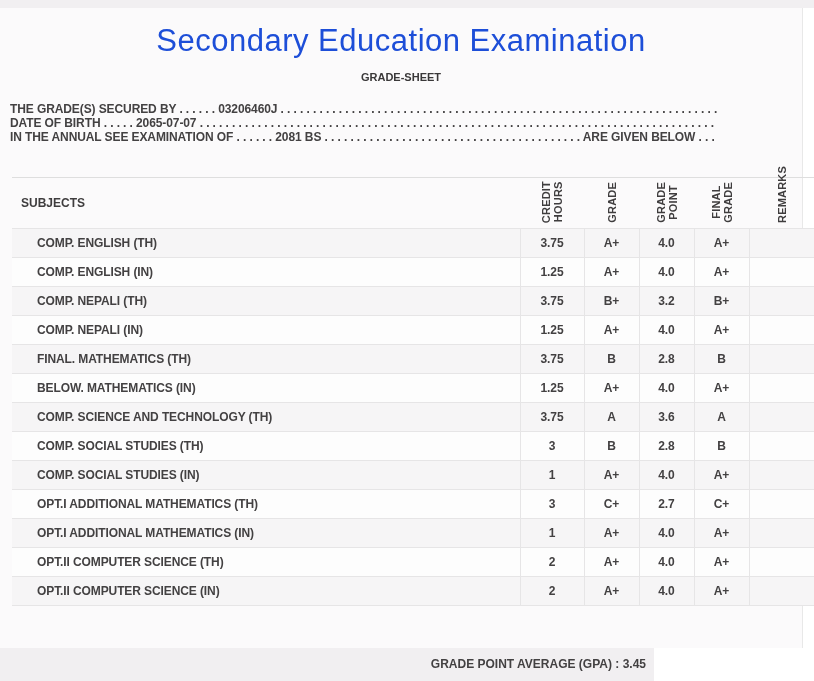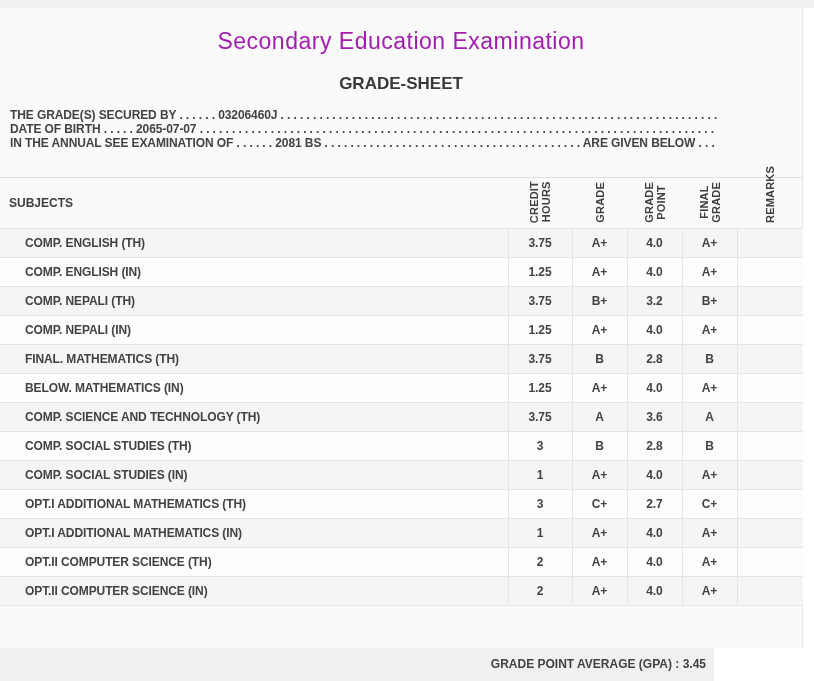--- a/index.html
+++ b/index.html
@@ -15,46 +15,46 @@
     background: #f1eff1;
   }
   .card {
     position: absolute; left: 0; top: 8px; width: 803px; height: 640px;
     background: #fbfafb;
     border-right: 1px solid #e8e8e8;
   }
   .page-title {
     margin-top: 20px;
     text-align: center;
-    font-size: 23px; line-height: 26px;
+    font-size: 31px; line-height: 26px;
     font-weight: 400;
     letter-spacing: 0.5px;
-    color: #a21caf;
+    color: #1d4ed8;
   }
   .page-subtitle {
-    margin-top: 22px;
+    margin-top: 16px;
     text-align: center;
-    font-size: 17px; line-height: 15px;
+    font-size: 11px; line-height: 15px;
     font-weight: bold;
     color: #3a3839;
   }
   .info-line {
     margin-left: 10px;
     width: 708px;
     height: 14px; line-height: 14px;
     font-size: 12px; font-weight: bold;
     letter-spacing: -0.1px;
     white-space: nowrap; overflow: hidden;
     color: #434142;
   }
   .info-line.first { margin-top: 17px; }
   .info-line + .info-line { }
 
   table.grades {
-    position: absolute; left: 0; top: 169px; width: 803px;
+    position: absolute; left: 12px; top: 169px; width: 803px;
     border-collapse: collapse; table-layout: fixed;
   }
   col.c-subject { width: auto; }
   col.c-credit  { width: 64px; }
   col.c-grade   { width: 55px; }
   col.c-gpoint  { width: 55px; }
   col.c-fgrade  { width: 55px; }
   col.c-remarks { width: 66px; }
 
   thead tr { border-top: 1px solid #dedede; border-bottom: 1px solid #dedede; }
@@ -81,21 +81,21 @@
     text-align: center;
     vertical-align: middle;
   }
   tbody tr:last-child td { border-bottom: 1px solid #e6e5e6; }
   tbody td.subject { text-align: left; padding-left: 25px; }
   tbody td.valcol { border-left: 1px solid #e6e5e6; }
   tbody tr:nth-child(odd)  { background: #f6f5f6; }
   tbody tr:nth-child(even) { background: #fdfdfd; }
 
   .footer-band {
-    position: absolute; left: 0; top: 648px; width: 714px; height: 33px;
+    position: absolute; left: 0; top: 648px; width: 654px; height: 33px;
     background: #f1eff1;
     line-height: 33px;
     text-align: right;
     padding-right: 8px;
     font-size: 12px; font-weight: bold;
     color: #434142;
   }
 </style>
 </head>
 <body>

